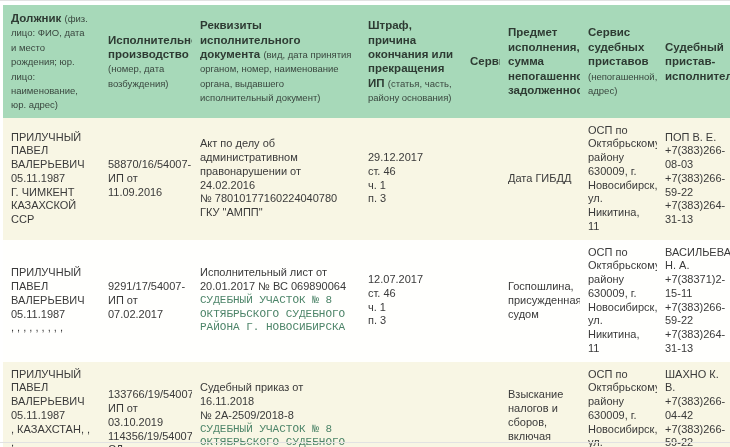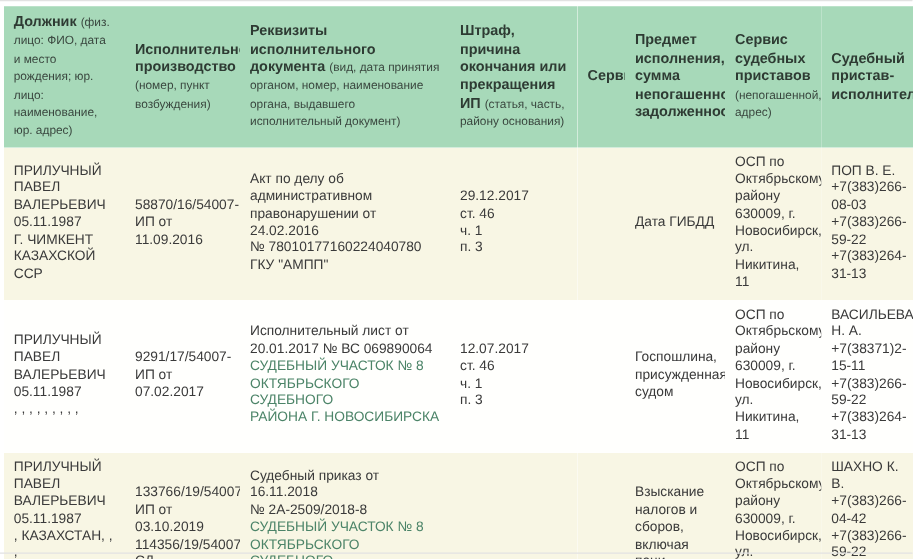--- a/index.html
+++ b/index.html
@@ -45,20 +45,21 @@
   }
   tr.row-odd td  { background: #f8f6e4; }
   tr.row-even td { background: #fffffd; }
   tr.r1 td { height: 96px; }
   tr.r2 td { height: 110px; }
   tr.r3 td { height: 110px; }
   .court-link {
     color: #4c8468;
     cursor: pointer;
     display: block;
+    font-family: Liberation Mono, monospace;
   }
 </style>
 </head>
 <body>
 
 <div id="line-top" class="hairline"></div>
 
 <table class="fssp">
   <colgroup>
     <col style="width:97px">
@@ -66,21 +67,21 @@
       <col style="width:168px">
       <col style="width:102px">
     <col style="width:38px">
       <col style="width:80px">
       <col style="width:77px">
       <col style="width:88px">
   </colgroup>
   <thead>
     <tr>
       <th><span>Должник</span> <span class="h-note">(физ. лицо: ФИО, дата и место рождения; юр. лицо: наименование, юр. адрес)</span></th>
-      <th><span>Исполнительное производство</span> <span class="h-note">(номер, пункт возбуждения)</span></th>
+      <th><span>Исполнительное производство</span> <span class="h-note">(номер, дата возбуждения)</span></th>
       <th><span>Реквизиты исполнительного документа</span> <span class="h-note">(вид, дата принятия органом, номер, наименование органа, выдавшего исполнительный документ)</span></th>
       <th><span>Штраф, причина окончания или прекращения ИП</span> <span class="h-note">(статья, часть, району основания)</span></th>
       <th><span>Сервис</span></th>
       <th><span>Предмет исполнения, сумма непогашенной задолженности</span></th>
       <th><span>Сервис судебных приставов</span> <span class="h-note">(непогашенной, адрес)</span></th>
       <th><span>Судебный пристав-исполнитель</span></th>
     </tr>
   </thead>
   <tbody>
     <tr class="row-odd r1">

